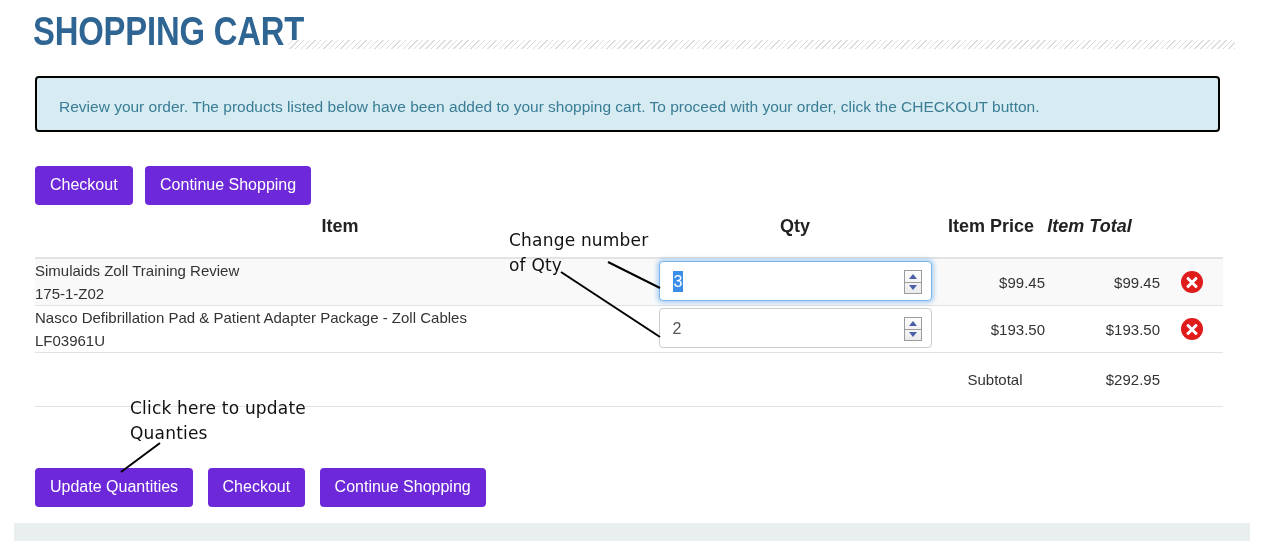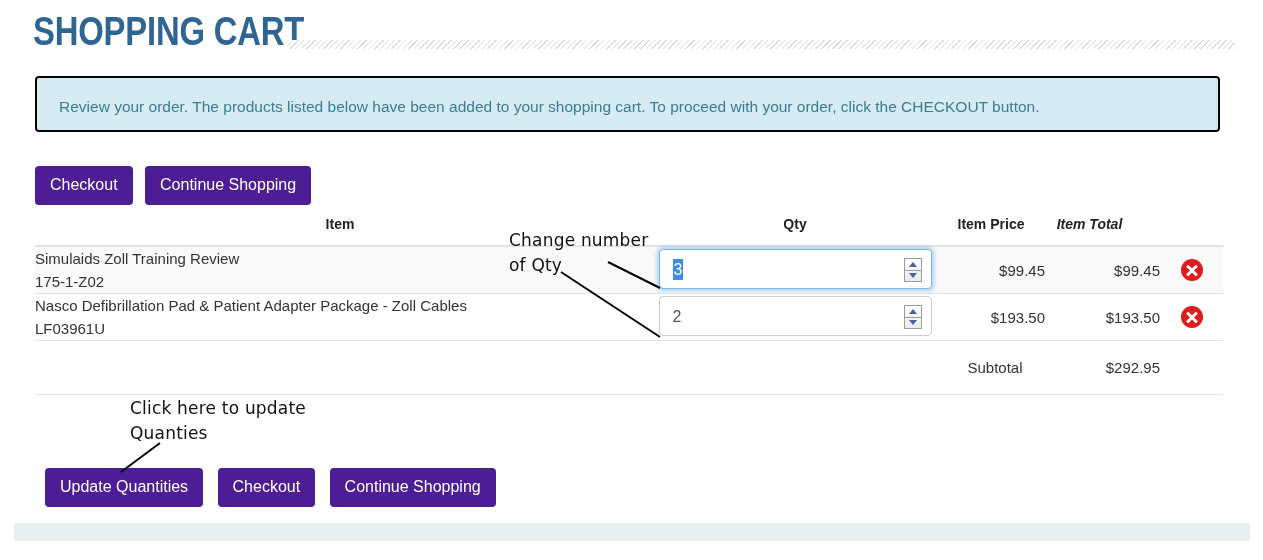--- a/index.html
+++ b/index.html
@@ -70,21 +70,21 @@
     top: 19px;
     font-size: 15.5px;
     line-height: 20px;
     color: #3a7d95;
     white-space: nowrap;
   }
 
   
   .btn {
     display: inline-block;
-    background: #4c1d95;
+    background: #6d28d9;
     color: #ffffff;
     border: none;
     border-radius: 4px;
     font-family: "Liberation Sans", sans-serif;
     font-size: 16px;
     line-height: 19px;
     padding: 9px 15px 11px 15px;
     cursor: pointer;
     white-space: nowrap;
     vertical-align: top;
@@ -93,41 +93,41 @@
     position: absolute;
     left: 35px;
     top: 166px;
     height: 40px;
     white-space: nowrap;
   }
   .top-buttons .btn { margin-right: 8px; }
 
   .bottom-buttons {
     position: absolute;
-    left: 45px;
+    left: 35px;
     top: 468px;
     height: 42px;
     white-space: nowrap;
   }
   .bottom-buttons .btn { margin-right: 10px; }
 
   
   .cart-table {
     position: absolute;
     left: 35px;
     top: 216px;
     width: 1188px;
     border-collapse: collapse;
     table-layout: fixed;
   }
   .cart-table th {
-    font-size: 14px;
+    font-size: 18px;
     font-weight: bold;
     color: #222222;
-    padding: 0 0 13px 0;
+    padding: 0 0 20px 0;
     text-align: center;
     border-bottom: 2px solid #e3e3e3;
     vertical-align: bottom;
   }
   .cart-table td {
     font-size: 15px;
     color: #333333;
     border-bottom: 1px solid #e3e3e3;
     vertical-align: middle;
     padding: 0;

